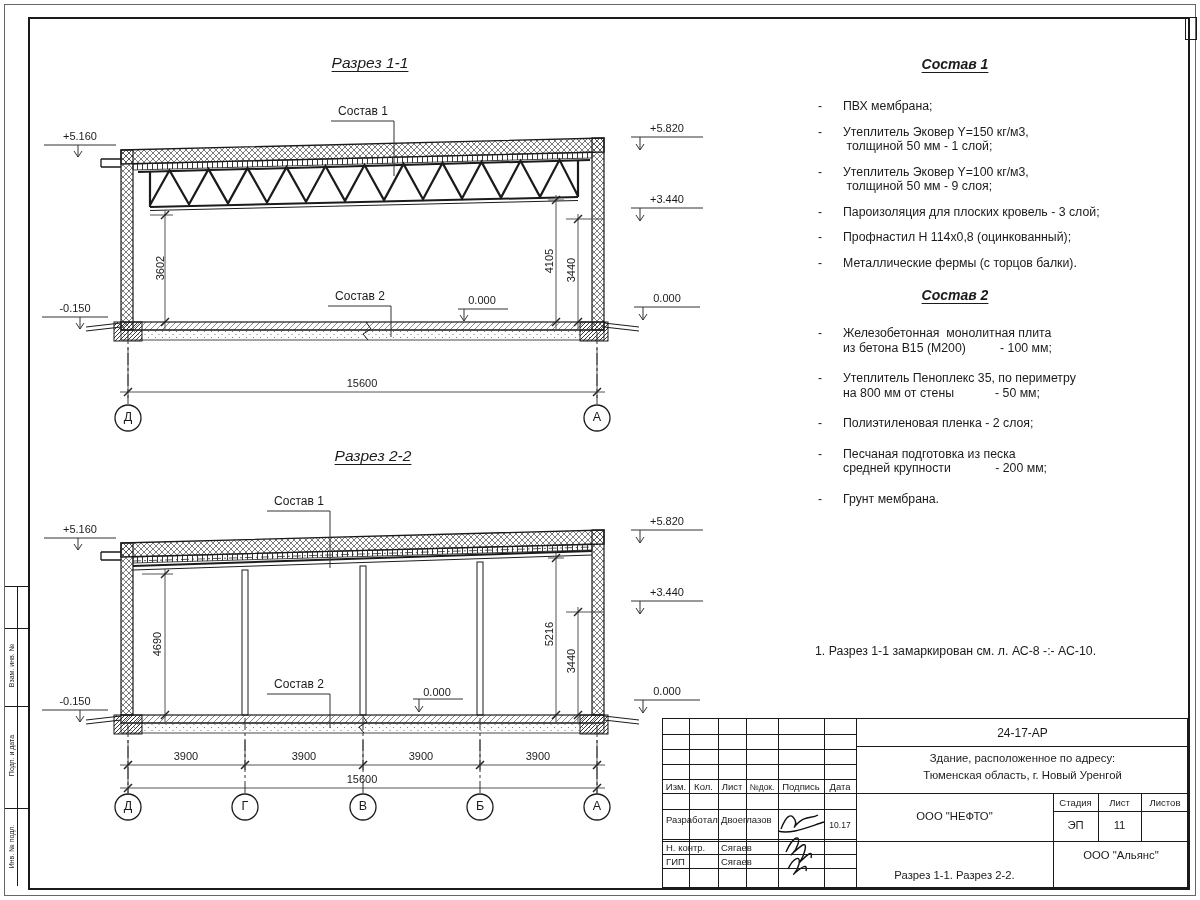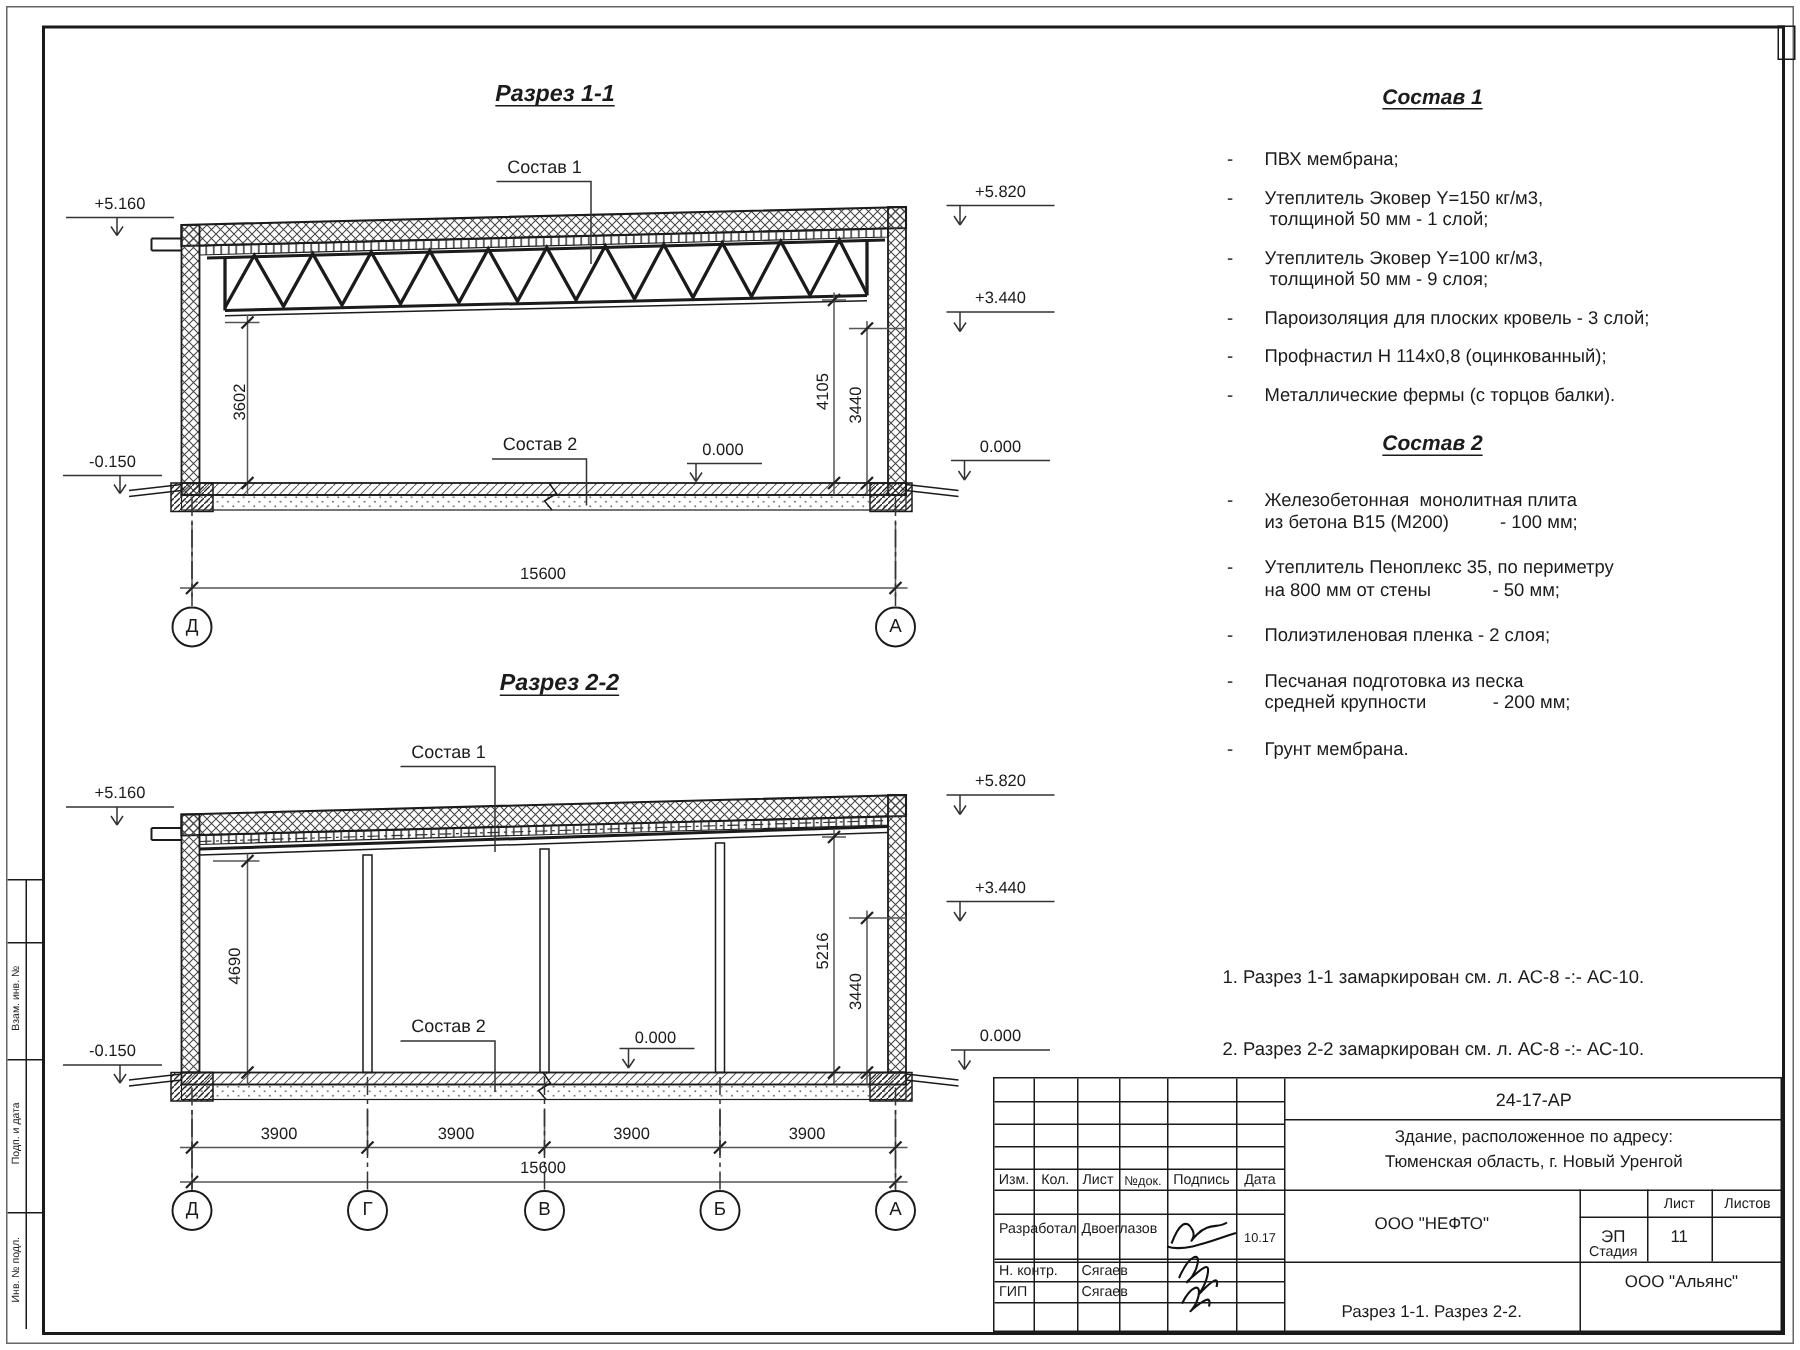--- a/index.html
+++ b/index.html
@@ -6,21 +6,21 @@
   #sheet{position:relative;width:1200px;height:900px;background:#ffffff;overflow:hidden;
          font-family:"Liberation Sans", sans-serif;color:#1b1b1b;}
   .abs{position:absolute;}
   
   .outer-border{left:4px;top:4px;width:1190px;height:890px;border:1px solid #666;}
   .inner-frame{left:28px;top:17px;width:1158px;height:869px;border:2px solid #1a1a1a;}
   .mline{background:#1a1a1a;}
   
   .t{position:absolute;white-space:nowrap;color:#1b1b1b;}
   .ctr{text-align:center;}
-  .sec-title{font-size:15.5px;font-style:italic;font-weight:700;
+  .sec-title{font-size:15.5px;font-style:italic;font-weight:400;
              text-decoration:underline;text-underline-offset:3px;}
   .panel-head{font-size:14px;font-style:italic;font-weight:600;
               text-decoration:underline;text-underline-offset:3px;}
   .lbl{font-size:12px;}
   .elev{font-size:11px;}
   .dim{font-size:11px;}
   .axis{font-size:12.5px;}
   .rot{transform:rotate(-90deg);}
   
   .cmp-list{position:absolute;}
@@ -353,21 +353,20 @@
     <div class="cmp-item">
       <span class="cmp-dash">-</span>
       <span class="cmp-text">
           <span>Грунт мембрана.</span>
         </span>
     </div>
   </div>
 
   <div class="notes" style="left:815px;top:611px;">
     <div>1. Разрез 1-1 замаркирован см. л. АС-8 -:- АС-10.</div>
-    <div>2. Разрез 2-2 замаркирован см. л. АС-8 -:- АС-10.</div>
   </div>
 
   <div id="tb" class="abs">
 
     <div class="v" style="left:26px;top:0;height:170px;"></div>
     <div class="v" style="left:55px;top:0;height:170px;"></div>
     <div class="v" style="left:83px;top:0;height:170px;"></div>
     <div class="v" style="left:115px;top:0;height:170px;"></div>
     <div class="v" style="left:161px;top:0;height:170px;"></div>
     <div class="v" style="left:193px;top:0;height:170px;"></div>
@@ -400,21 +399,21 @@
     <span class="c cc" style="left:161px;top:101px;width:32px;font-size:8.5px;">10.17</span>
     <span class="c" style="left:3px;top:123px;">Н. контр.</span>
     <span class="c" style="left:58px;top:123px;">Сягаев</span>
     <span class="c" style="left:3px;top:137px;">ГИП</span>
     <span class="c" style="left:58px;top:137px;">Сягаев</span>
 
     <span class="c cc big" style="left:193px;top:7px;width:333px;">24-17-АР</span>
     <span class="c cc mid" style="left:193px;top:33px;width:333px;">Здание, расположенное по адресу:</span>
     <span class="c cc mid" style="left:193px;top:50px;width:333px;">Тюменская область, г. Новый Уренгой</span>
     <span class="c cc mid" style="left:193px;top:91px;width:197px;">ООО "НЕФТО"</span>
-    <span class="c cc" style="left:390px;top:78px;width:45px;margin-top:32px;">Стадия</span>
+    <span class="c cc" style="left:390px;top:78px;width:45px;">Стадия</span>
     <span class="c cc" style="left:435px;top:78px;width:43px;">Лист</span>
     <span class="c cc" style="left:478px;top:78px;width:48px;">Листов</span>
     <span class="c cc mid" style="left:390px;top:100px;width:45px;">ЭП</span>
     <span class="c cc mid" style="left:435px;top:100px;width:43px;">11</span>
     <span class="c cc mid" style="left:478px;top:100px;width:48px;"></span>
     <span class="c cc mid" style="left:193px;top:138px;width:197px;margin-top:12px;">Разрез 1-1. Разрез 2-2.</span>
     <span class="c cc mid" style="left:390px;top:130px;width:136px;">ООО "Альянс"</span>
   </div>
 
 </div>

